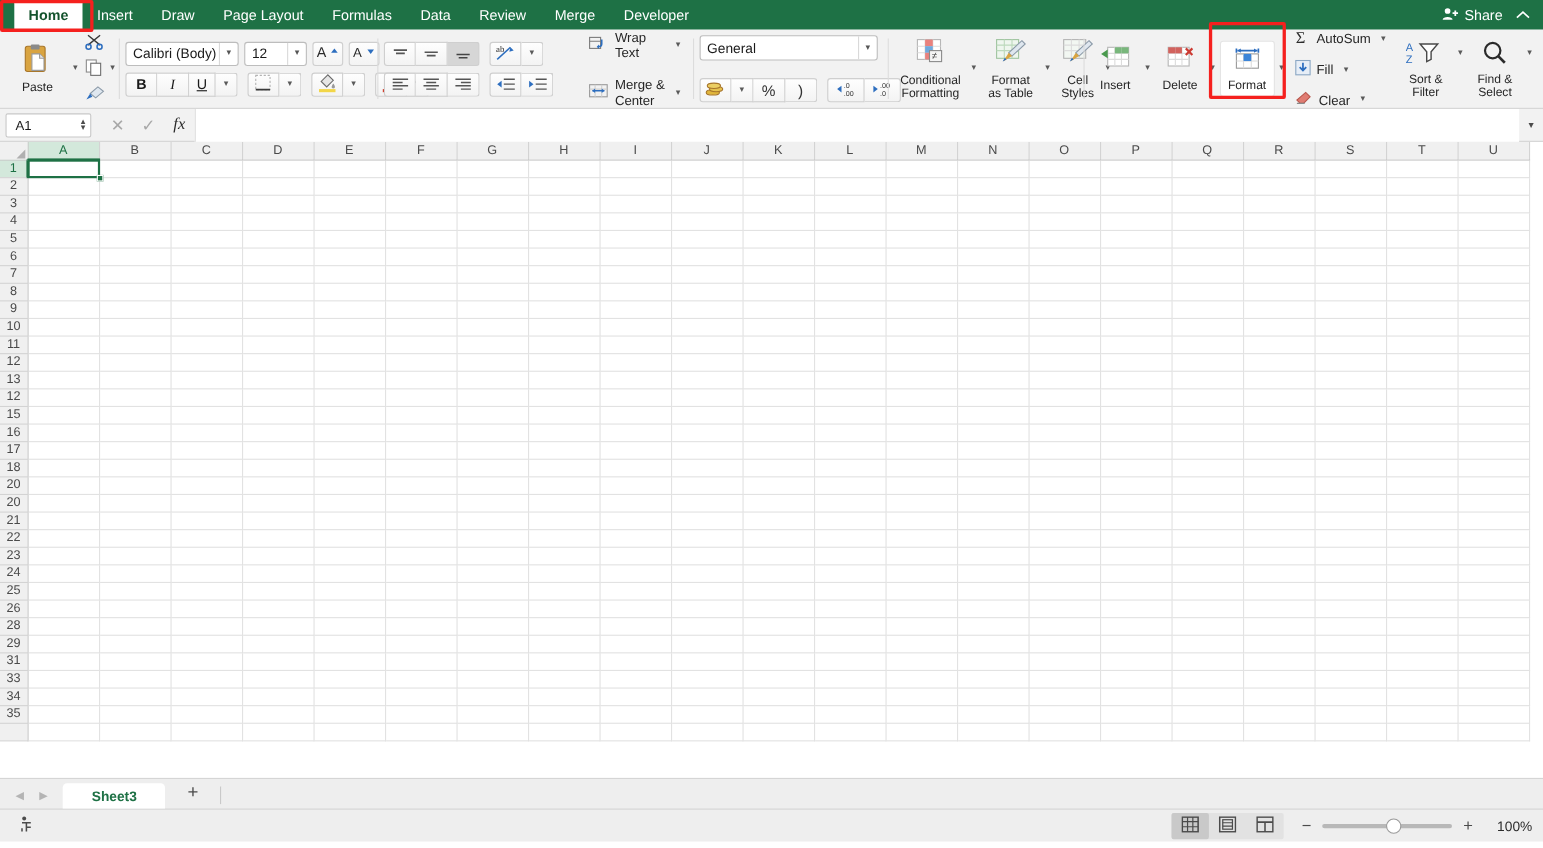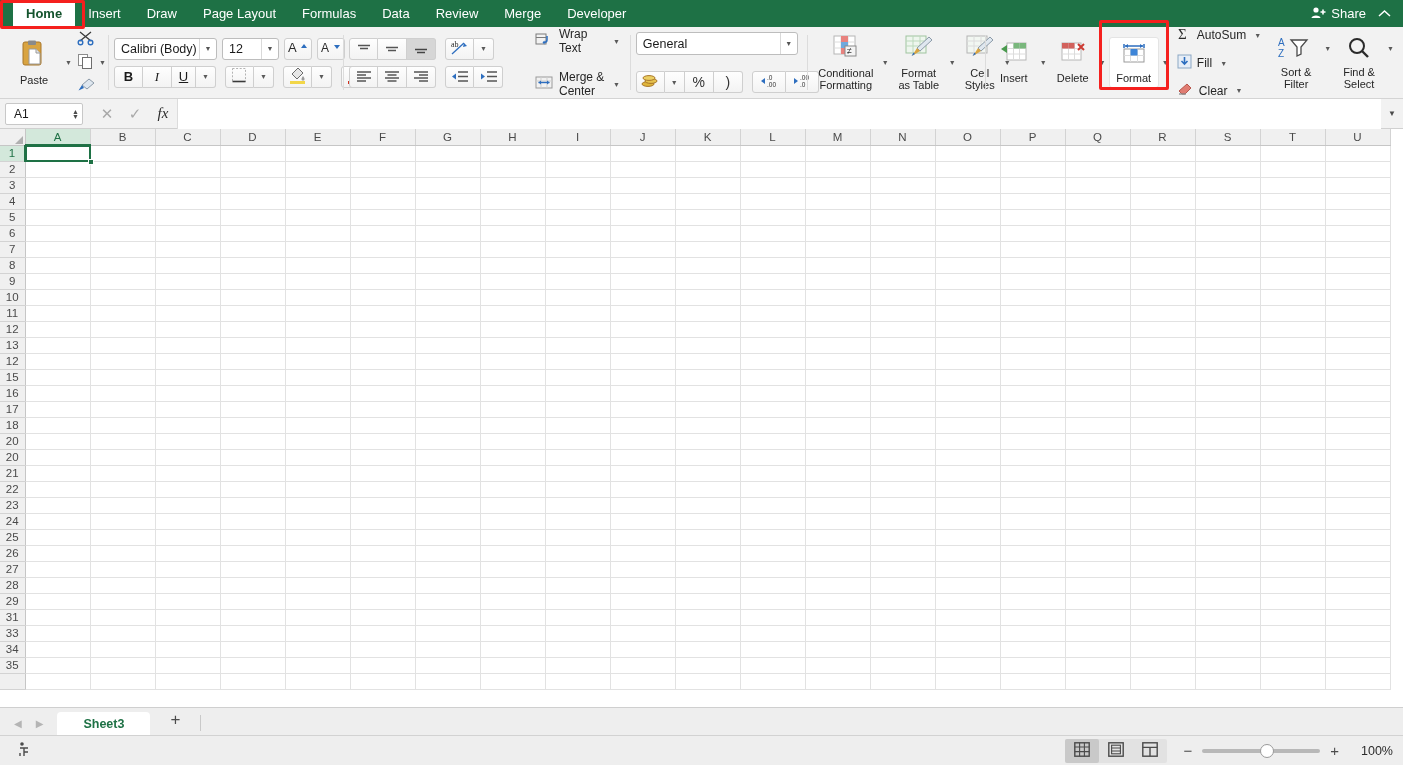--- a/index.html
+++ b/index.html
@@ -1291,44 +1291,20 @@
           <td class="cell"></td>
           <td class="cell"></td>
           <td class="cell"></td>
           <td class="cell"></td>
           <td class="cell"></td>
           <td class="cell"></td>
           <td class="cell"></td>
           <td class="cell"></td>
         </tr>
         <tr>
-          <th class="rowh"><span>27</span></th>
-          <td class="cell"></td>
-          <td class="cell"></td>
-          <td class="cell"></td>
-          <td class="cell"></td>
-          <td class="cell"></td>
-          <td class="cell"></td>
-          <td class="cell"></td>
-          <td class="cell"></td>
-          <td class="cell"></td>
-          <td class="cell"></td>
-          <td class="cell"></td>
-          <td class="cell"></td>
-          <td class="cell"></td>
-          <td class="cell"></td>
-          <td class="cell"></td>
-          <td class="cell"></td>
-          <td class="cell"></td>
-          <td class="cell"></td>
-          <td class="cell"></td>
-          <td class="cell"></td>
-          <td class="cell"></td>
-        </tr>
-        <tr>
           <th class="rowh"><span>28</span></th>
           <td class="cell"></td>
           <td class="cell"></td>
           <td class="cell"></td>
           <td class="cell"></td>
           <td class="cell"></td>
           <td class="cell"></td>
           <td class="cell"></td>
           <td class="cell"></td>
           <td class="cell"></td>

